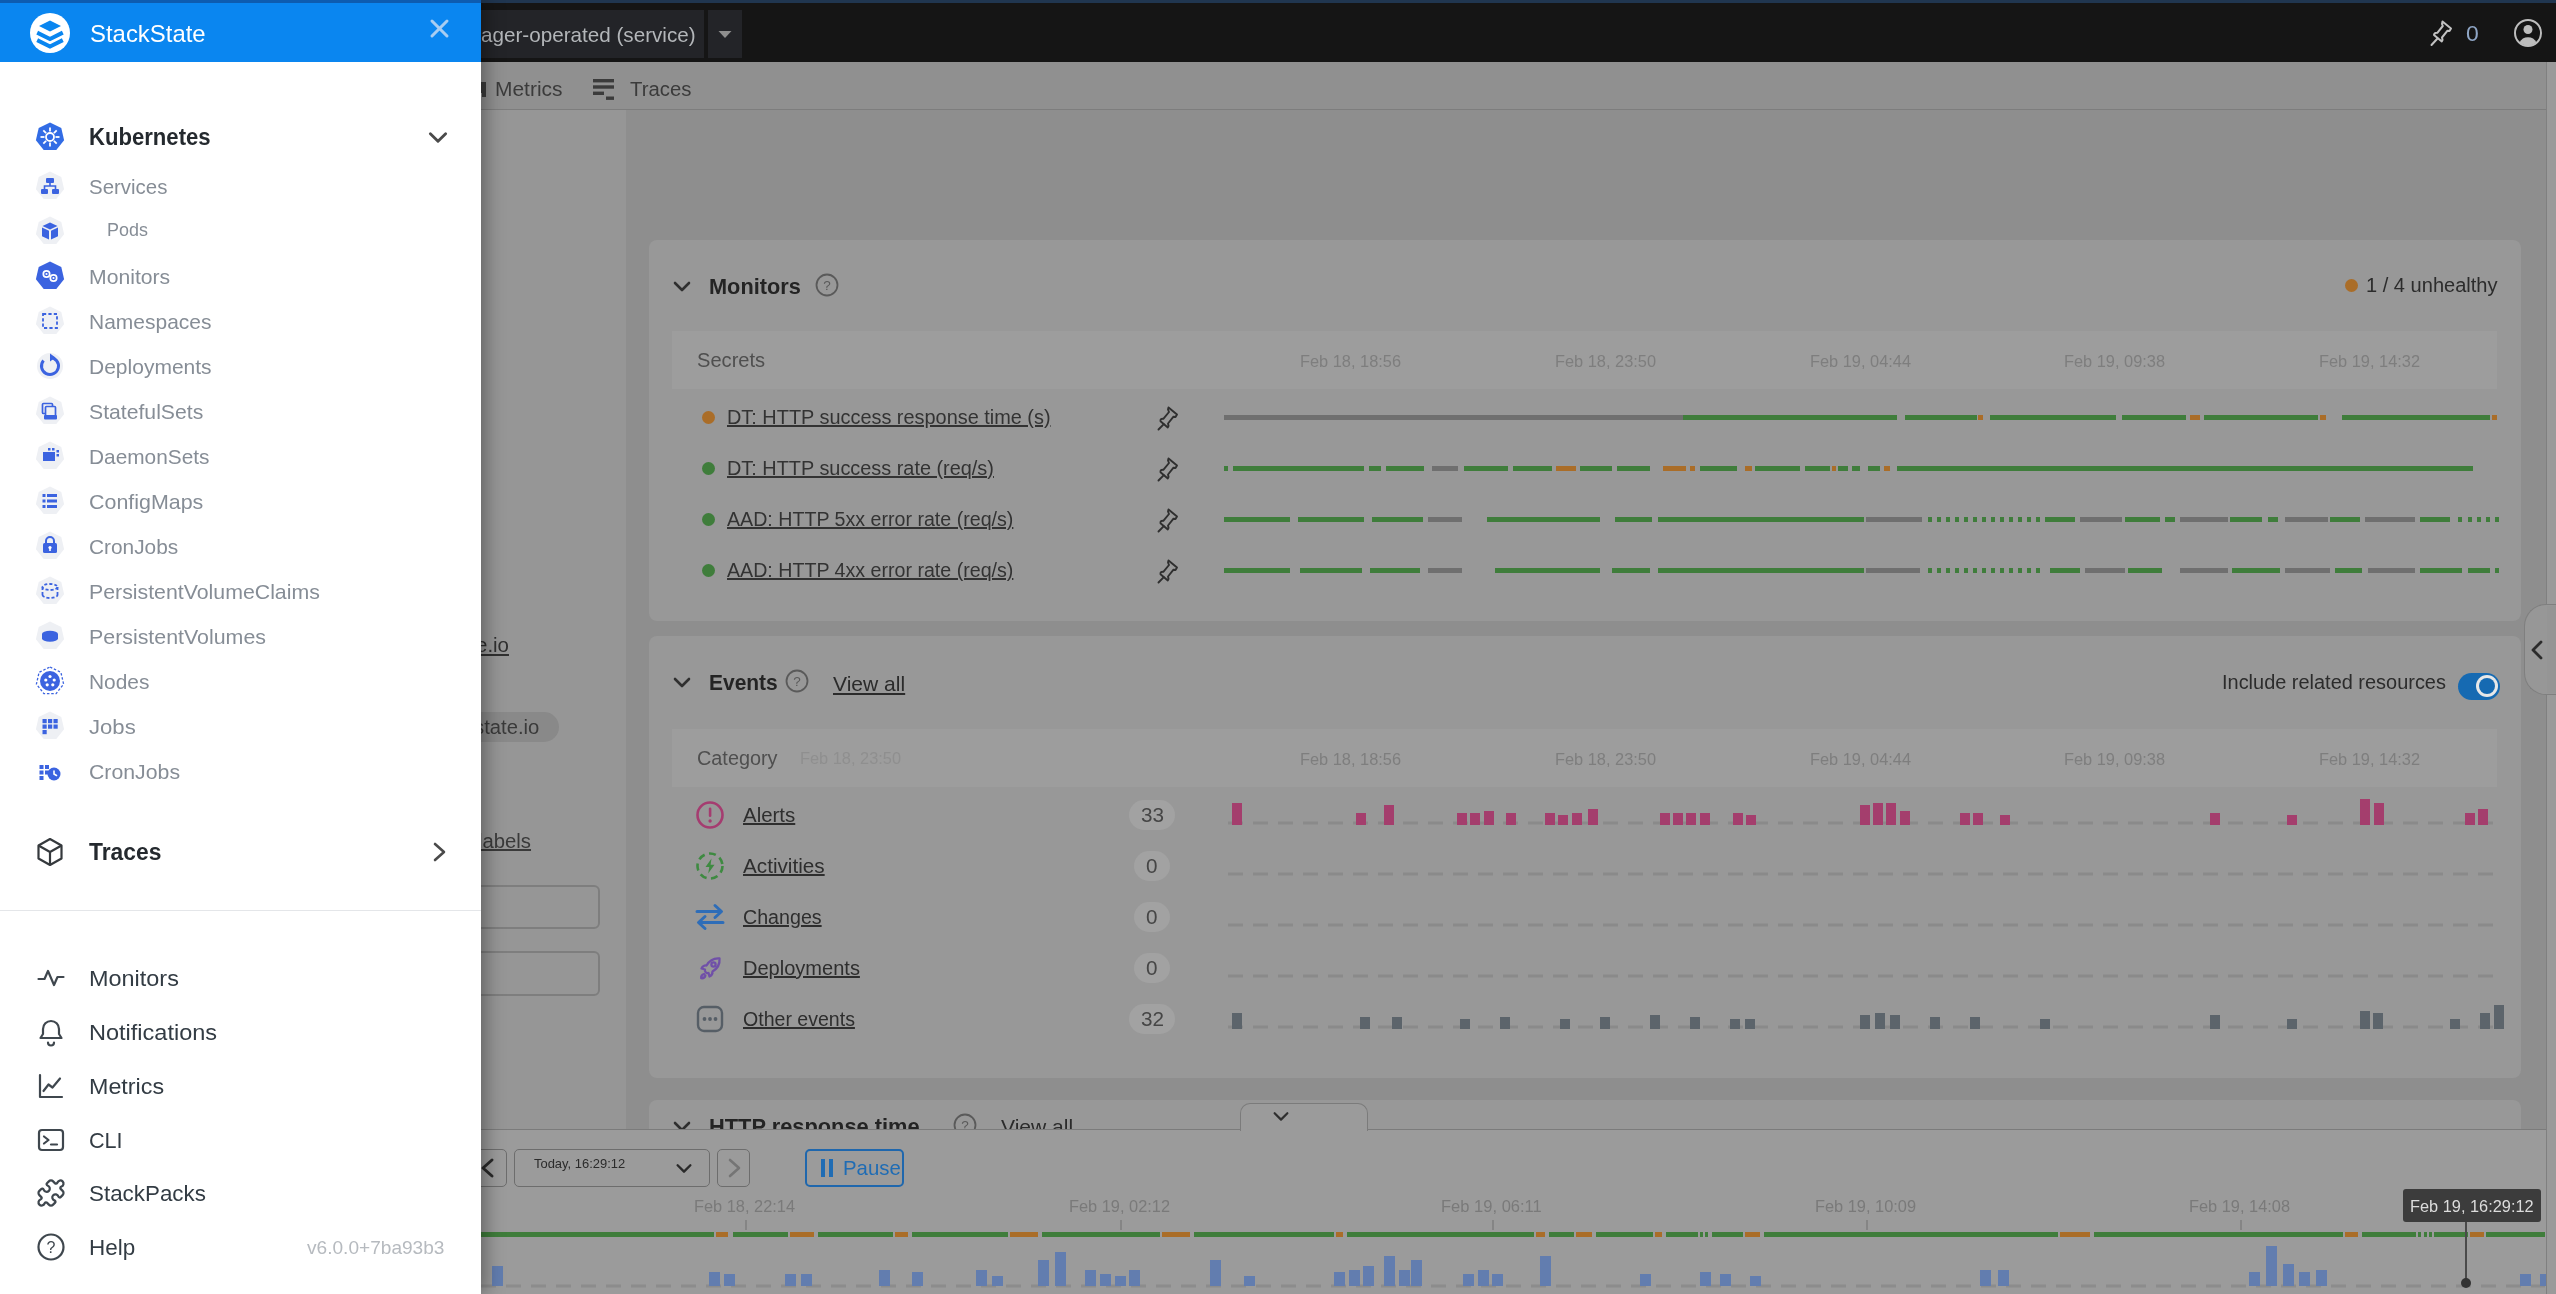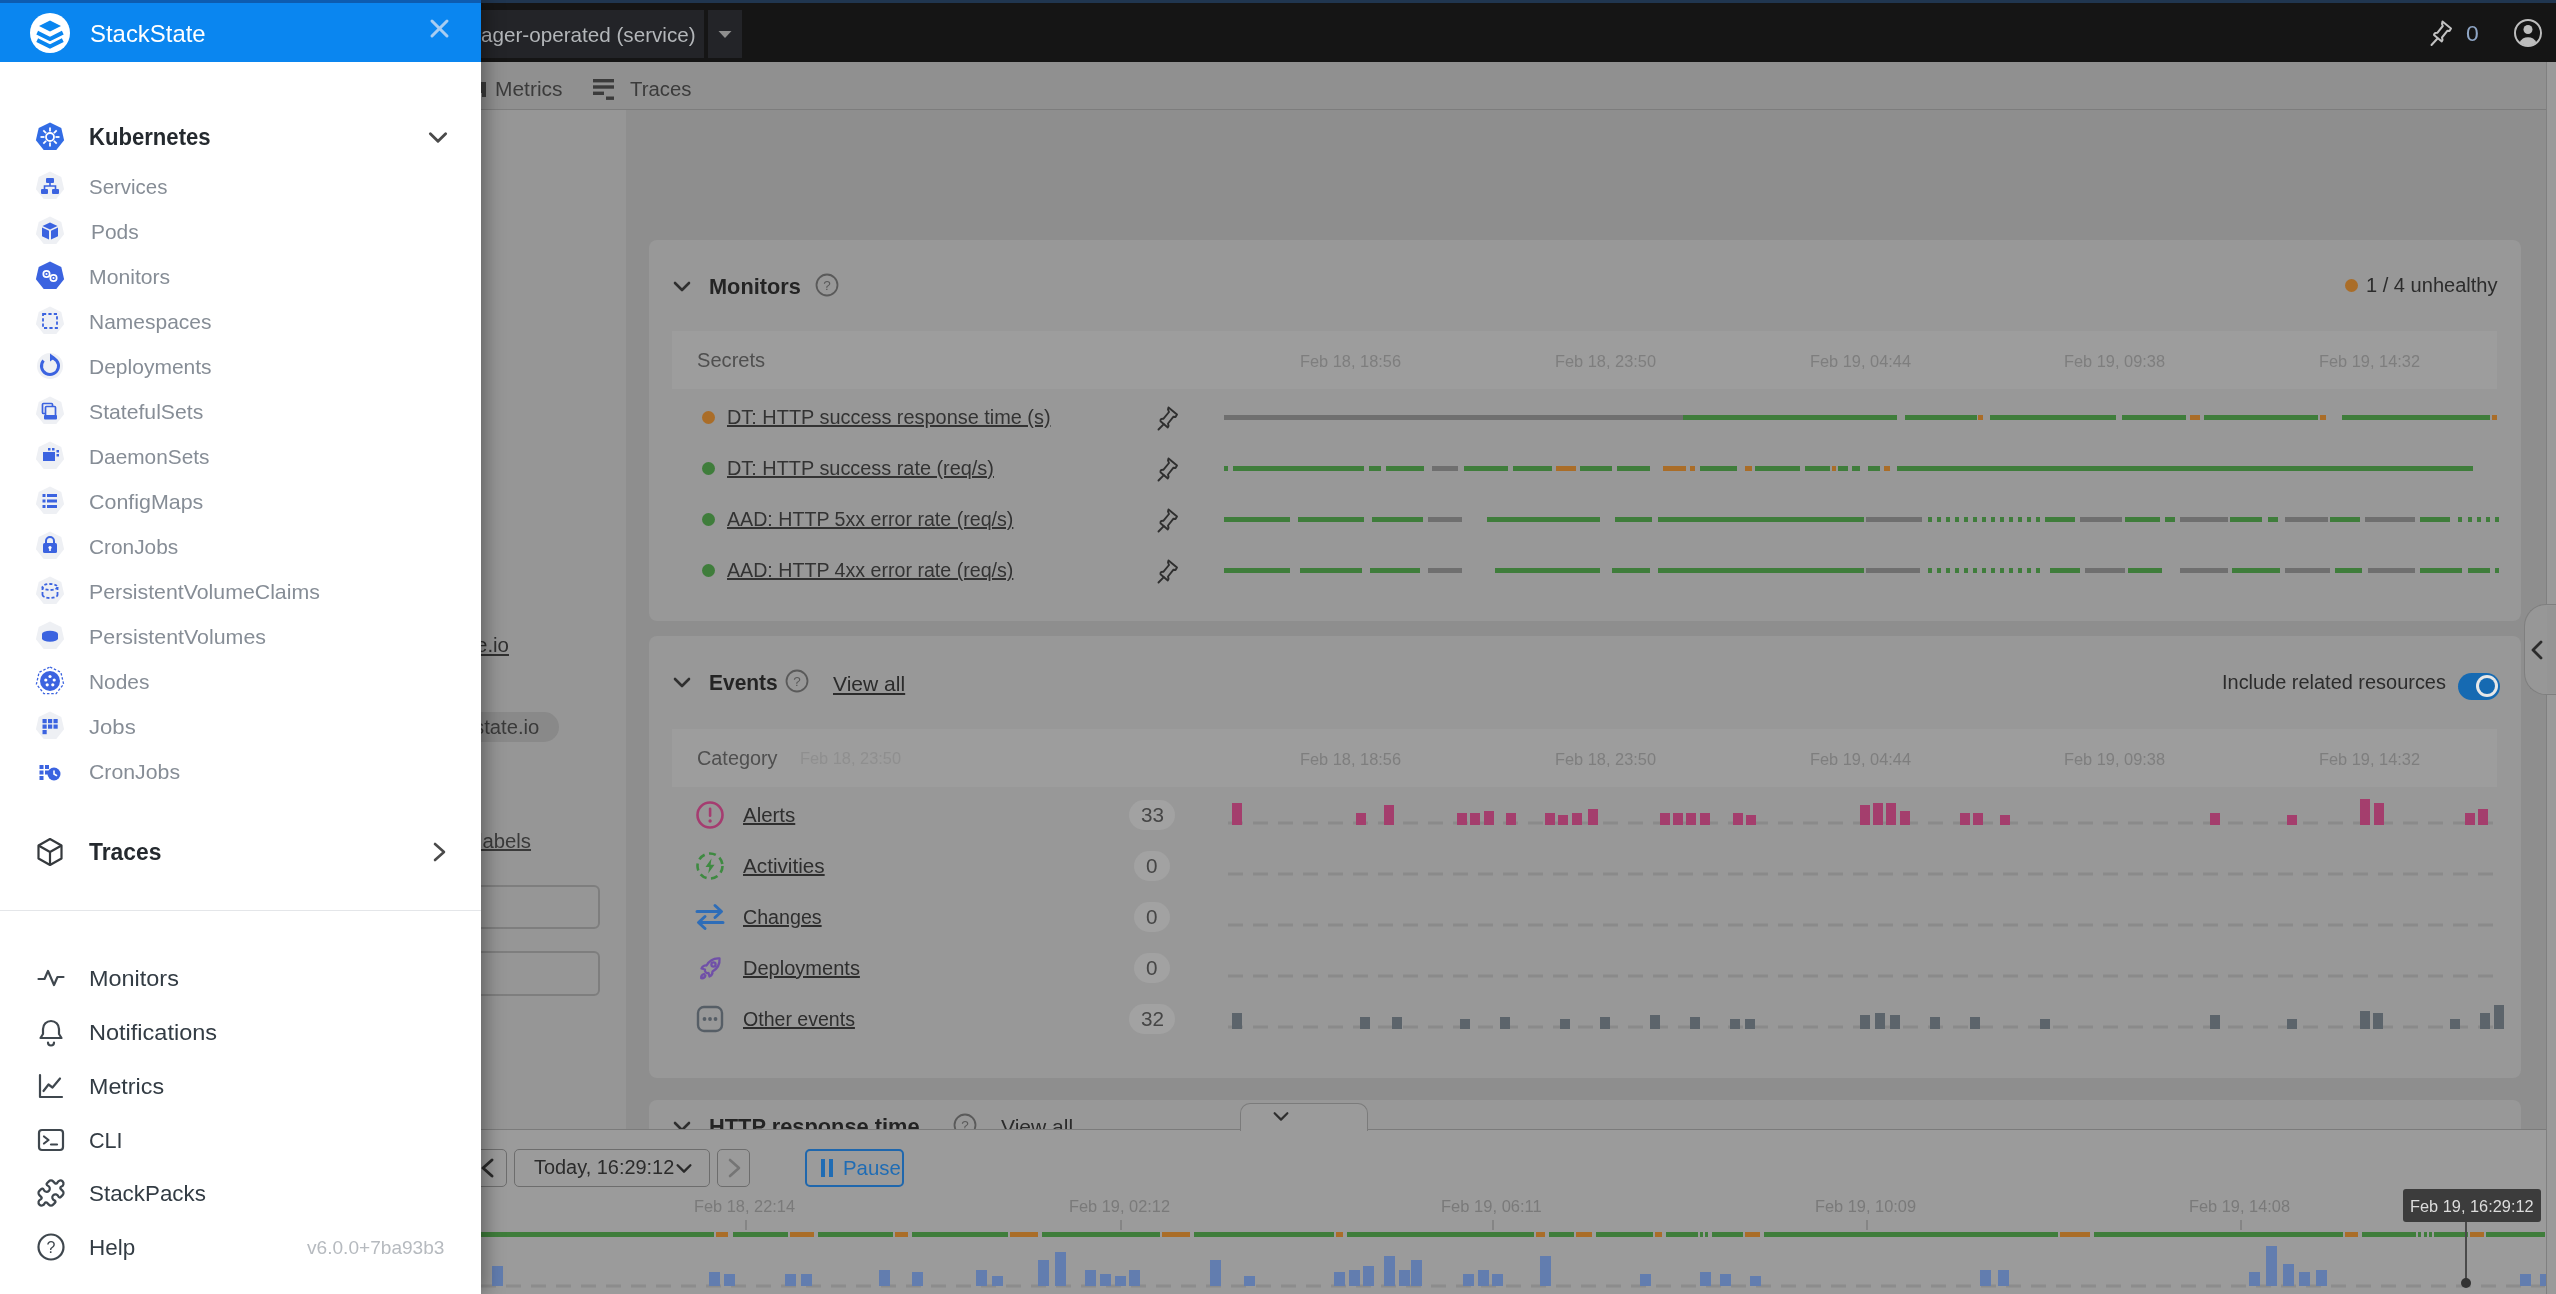--- a/index.html
+++ b/index.html
@@ -351,21 +351,21 @@
 <div class="abs" style="left:1240px;top:1103px;width:128px;height:28px;background:#9b9b9b;border:1.5px solid #7b7b7b;border-bottom:none;border-radius:10px 10px 0 0;"></div>
 <div class="abs" style="left:1242px;top:1128px;width:124px;height:4px;background:#9b9b9b;"></div>
 <svg class="abs" style="left:1271px;top:1106px;" width="20" height="20" viewBox="0 0 22 22">
     <path d="M4 8 L11 15 L18 8" fill="none" stroke="#2f2f2f" stroke-width="2.4" stroke-linecap="round" stroke-linejoin="round"></path>
   </svg>
 <div class="abs" style="left:452px;top:1149px;width:55px;height:38px;border:1.5px solid #6d6d6d;border-radius:5px;"></div>
 <svg class="abs" style="left:478px;top:1157px;" width="20" height="22">
     <path d="M14 3 L5 11 L14 19" fill="none" stroke="#2a2a2a" stroke-width="3" stroke-linecap="round" stroke-linejoin="round"></path>
   </svg>
 <div class="abs" style="left:514px;top:1149px;width:196px;height:38px;border:1.5px solid #6d6d6d;border-radius:5px;"></div>
-<div class="txt" style="left:534px;top:1156px;font-size:20px;color:#2b2b2b;transform:scaleX(0.9957446808510637);transform-origin:0 0;">Today, 16:29:12</div>
+<div class="txt" style="left:534px;top:1156px;font-size:13px;color:#2b2b2b;transform:scaleX(0.9957446808510637);transform-origin:0 0;">Today, 16:29:12</div>
 <svg class="abs" style="left:674px;top:1158px;" width="20" height="20" viewBox="0 0 22 22">
     <path d="M4 8 L11 15 L18 8" fill="none" stroke="#2a2a2a" stroke-width="2.6" stroke-linecap="round" stroke-linejoin="round"></path>
   </svg>
 <div class="abs" style="left:717px;top:1149px;width:33px;height:38px;border:1.5px solid #6d6d6d;border-radius:5px;"></div>
 <svg class="abs" style="left:724px;top:1157px;" width="20" height="22">
     <path d="M6 3 L15 11 L6 19" fill="none" stroke="#757575" stroke-width="2.6" stroke-linecap="round" stroke-linejoin="round"></path>
   </svg>
 <div class="abs" style="left:805px;top:1149px;width:99px;height:38px;border:2px solid #1f67ad;border-radius:5px;"></div>
 <div class="abs" style="left:821px;top:1159px;width:4px;height:18px;background:#1f6cb4;"></div>
 <div class="abs" style="left:829px;top:1159px;width:4px;height:18px;background:#1f6cb4;"></div>
@@ -511,21 +511,21 @@
   </svg>
 <div class="txt" style="left:89px;top:175px;font-size:21px;color:#868d96;transform:scaleX(0.9740370370370371);transform-origin:0 0;">Services</div>
 <svg class="abs" style="left:35px;top:216px;" width="30" height="30" viewBox="0 0 30 30">
     <polygon points="15.0,0.5 26.3,6.0 29.1,18.2 21.3,28.1 8.7,28.1 0.9,18.2 3.7,6.0" fill="#eef0f4"></polygon>
     <g fill="#3b63e0">
       <path d="M15 6.5 L22.5 10 L15 13.5 L7.5 10 Z"></path>
       <path d="M7 11.5 L14 14.8 V23.5 L7 20.2 Z"></path>
       <path d="M23 11.5 L16 14.8 V23.5 L23 20.2 Z"></path>
     </g>
   </svg>
-<div class="txt" style="left:91px;top:220px;font-size:21px;color:#868d96;transform:scaleX(0.9974999999999999);transform-origin:0 0;">Pods</div>
+<div class="txt" style="left:107px;top:220px;font-size:18px;color:#868d96;transform:scaleX(0.9974999999999999);transform-origin:0 0;">Pods</div>
 <svg class="abs" style="left:35px;top:261px;" width="30" height="30" viewBox="0 0 30 30">
     <polygon points="15.0,0.5 26.3,6.0 29.1,18.2 21.3,28.1 8.7,28.1 0.9,18.2 3.7,6.0" fill="#3b63e0"></polygon>
     <g fill="none" stroke="#ffffff" stroke-width="1.7">
       <circle cx="11.5" cy="13" r="3.2"></circle>
       <circle cx="18.5" cy="17" r="3.2"></circle>
     </g>
     <circle cx="11.5" cy="13" r="1.1" fill="#fff"></circle>
     <circle cx="18.5" cy="17" r="1.1" fill="#fff"></circle>
   </svg>
 <div class="txt" style="left:89px;top:265px;font-size:21px;color:#868d96;transform:scaleX(1.0082727272727272);transform-origin:0 0;">Monitors</div>

